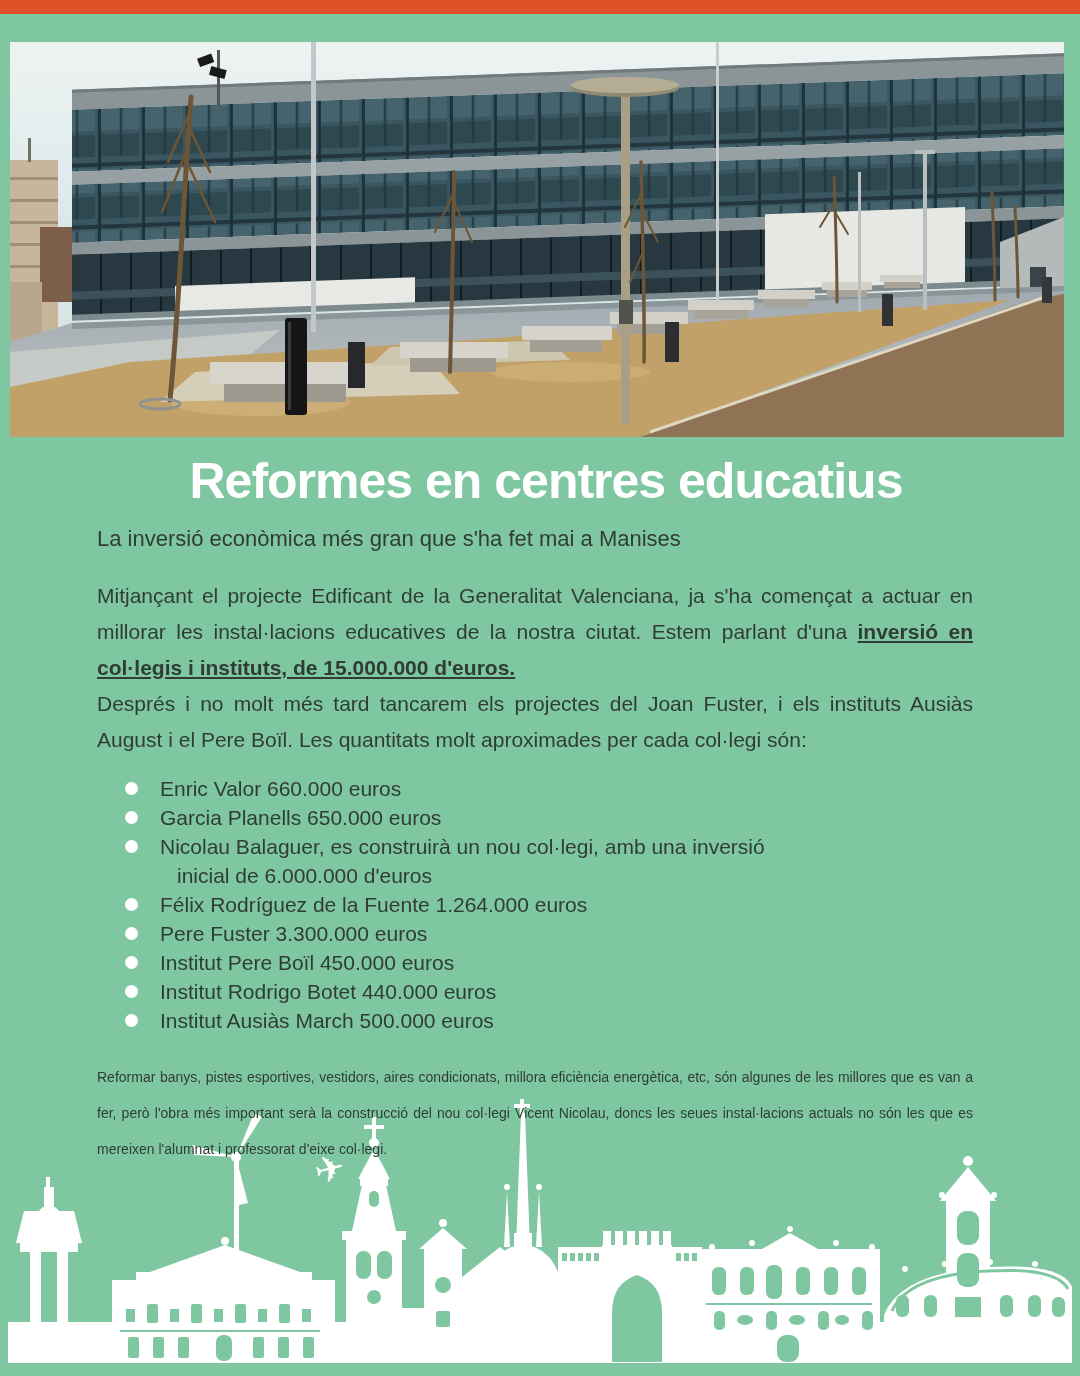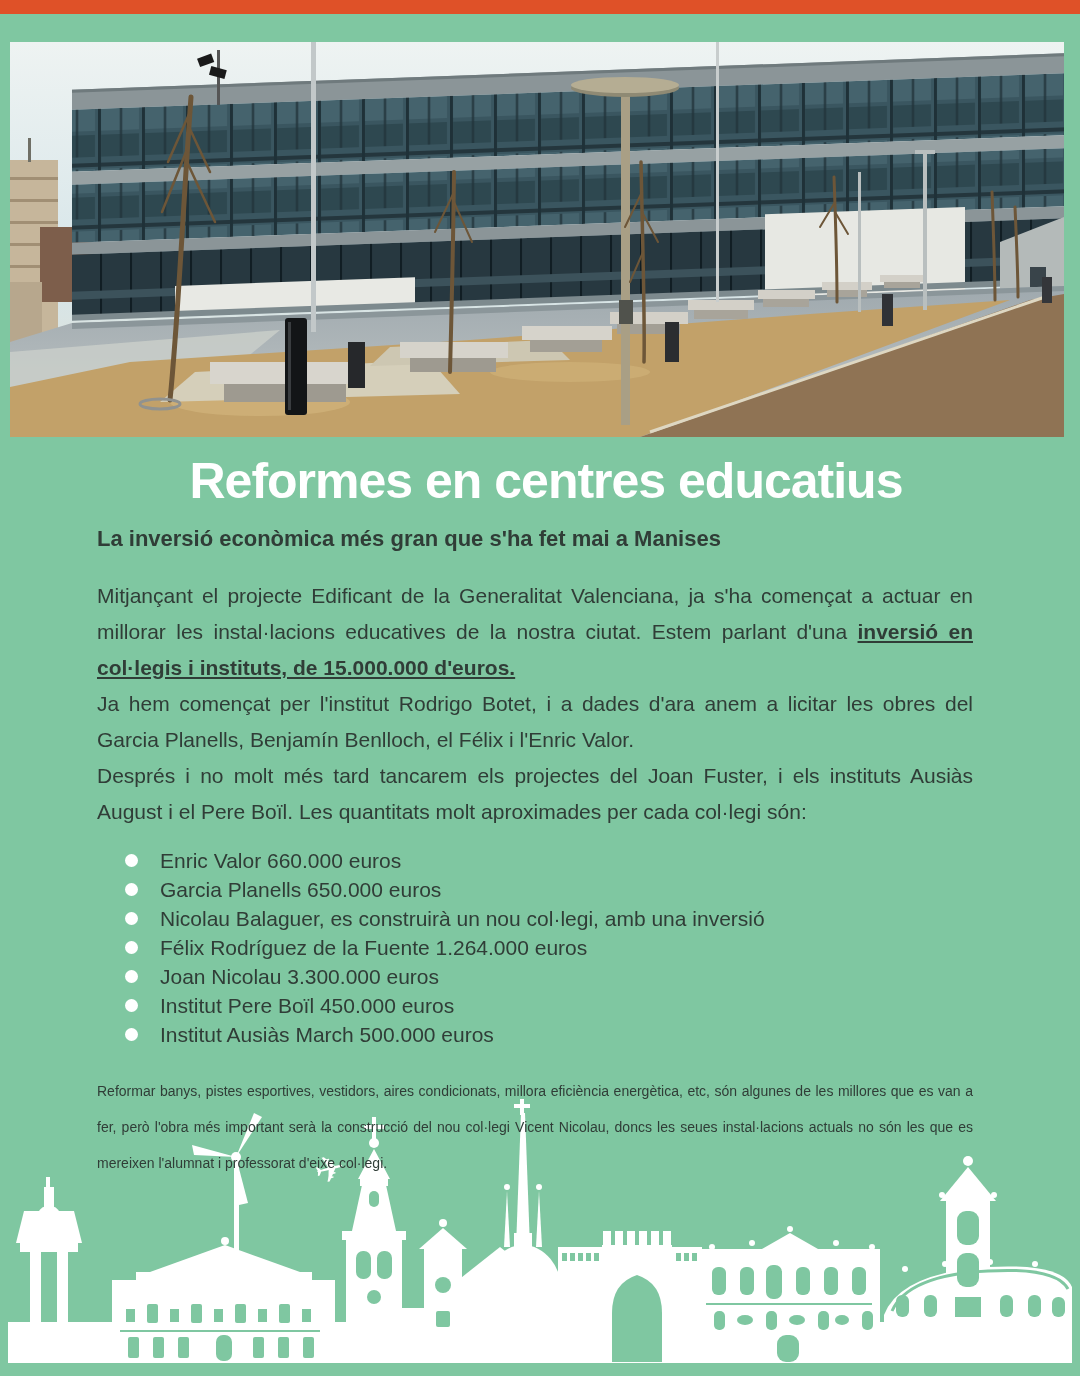--- a/index.html
+++ b/index.html
@@ -4,21 +4,21 @@
 <style>
   html,body{margin:0;padding:0;background:#555;}
   .page{position:relative;width:1080px;height:1376px;background:#7fc7a1;overflow:hidden;
         font-family:"Liberation Sans",sans-serif;color:#303d37;padding-left:20px;}
   .top-bar{position:absolute;left:0;top:0;width:1080px;height:14px;background:#df5128;}
   .photo{position:absolute;left:10px;top:42px;width:1054px;height:395px;overflow:hidden;}
   .photo svg{display:block;}
   .content{position:absolute;left:97px;top:452px;width:876px;z-index:2;}
   h1.title{margin:0 0 16px 0;padding-left:22px;text-align:center;color:#ffffff;
            font-size:50px;font-weight:bold;letter-spacing:-1px;white-space:nowrap;}
-  .subtitle{font-size:22px;font-weight:bold;margin:0 0 26px 0;}
+  .subtitle{font-size:22px;font-weight:normal;margin:0 0 26px 0;}
   p.body{margin:0;font-size:21px;line-height:36px;text-align:justify;}
   .bold-u{font-weight:bold;text-decoration:underline;}
   ul.budget{list-style:none;margin:16px 0 0 0;padding:0;font-weight:normal;font-size:21px;line-height:29px;}
   ul.budget li{position:relative;padding-left:63px;}
   ul.budget li::before{content:"";position:absolute;left:28px;top:8px;width:13px;height:13px;
                        border-radius:50%;background:#ffffff;}
   .li-line2{margin-left:17px;}
   p.closing{margin:24px 0 0 0;font-size:14px;line-height:36px;text-align:justify;}
   .skyline{position:absolute;left:0;bottom:13px;width:1080px;height:290px;z-index:1;}
 </style>
@@ -151,31 +151,31 @@
       </g>
       <ellipse cx="150" cy="362" rx="20" ry="5" fill="none" stroke="#90928f" stroke-width="3"></ellipse>
     </svg>
   </div>
 
   <div class="content">
     <h1 class="title">Reformes en centres educatius</h1>
     <div class="subtitle">La inversió econòmica més gran que s'ha fet mai a Manises</div>
 
     <p class="body"><span>Mitjançant el projecte Edificant de la Generalitat Valenciana, ja s'ha començat a actuar en millorar les instal·lacions educatives de la nostra ciutat. Estem parlant d'una</span> <span class="bold-u">inversió en col·legis i instituts, de 15.000.000 d'euros.</span></p>
-    <p class="body">Ja hem començat per l'institut Rodrigo Botet, i a dades d'ara anem a licitar  les obres del Garcia Planells, Benjamín Benlloch, el Félix i l'Enric Valor.</p>
     <p class="body">Després i no molt més tard tancarem els projectes del Joan Fuster, i els instituts Ausiàs August i el Pere Boïl. Les quantitats molt aproximades per cada col·legi són:</p>
 
     <ul class="budget">
       <li><span>Enric Valor 660.000 euros</span></li>
       <li><span>Garcia Planells 650.000 euros</span></li>
       <li><span>Nicolau Balaguer, es construirà un nou col·legi, amb una inversió</span>
-        </li>
+        <div class="li-line2">inicial de 6.000.000 d'euros</div></li>
       <li><span>Félix Rodríguez de la Fuente 1.264.000 euros</span></li>
-      <li><span>Joan Nicolau 3.300.000 euros</span></li>
+      <li><span>Pere Fuster 3.300.000 euros</span></li>
       <li><span>Institut Pere Boïl 450.000 euros</span></li>
+      <li><span>Institut Rodrigo Botet 440.000 euros</span></li>
       <li><span>Institut Ausiàs March 500.000 euros</span></li>
     </ul>
 
     <p class="closing">Reformar banys, pistes esportives, vestidors, aires condicionats, millora eficiència energètica, etc, són algunes de les millores que es van a fer, però l'obra més important serà la construcció del nou col·legi Vicent Nicolau, doncs les seues instal·lacions actuals no són les que es mereixen l'alumnat i professorat d'eixe col·legi.</p>
   </div>
 
   <svg class="skyline" viewBox="0 0 1080 290">
     <g fill="#ffffff">
 
       <rect x="8" y="249" width="1064" height="41"></rect>

